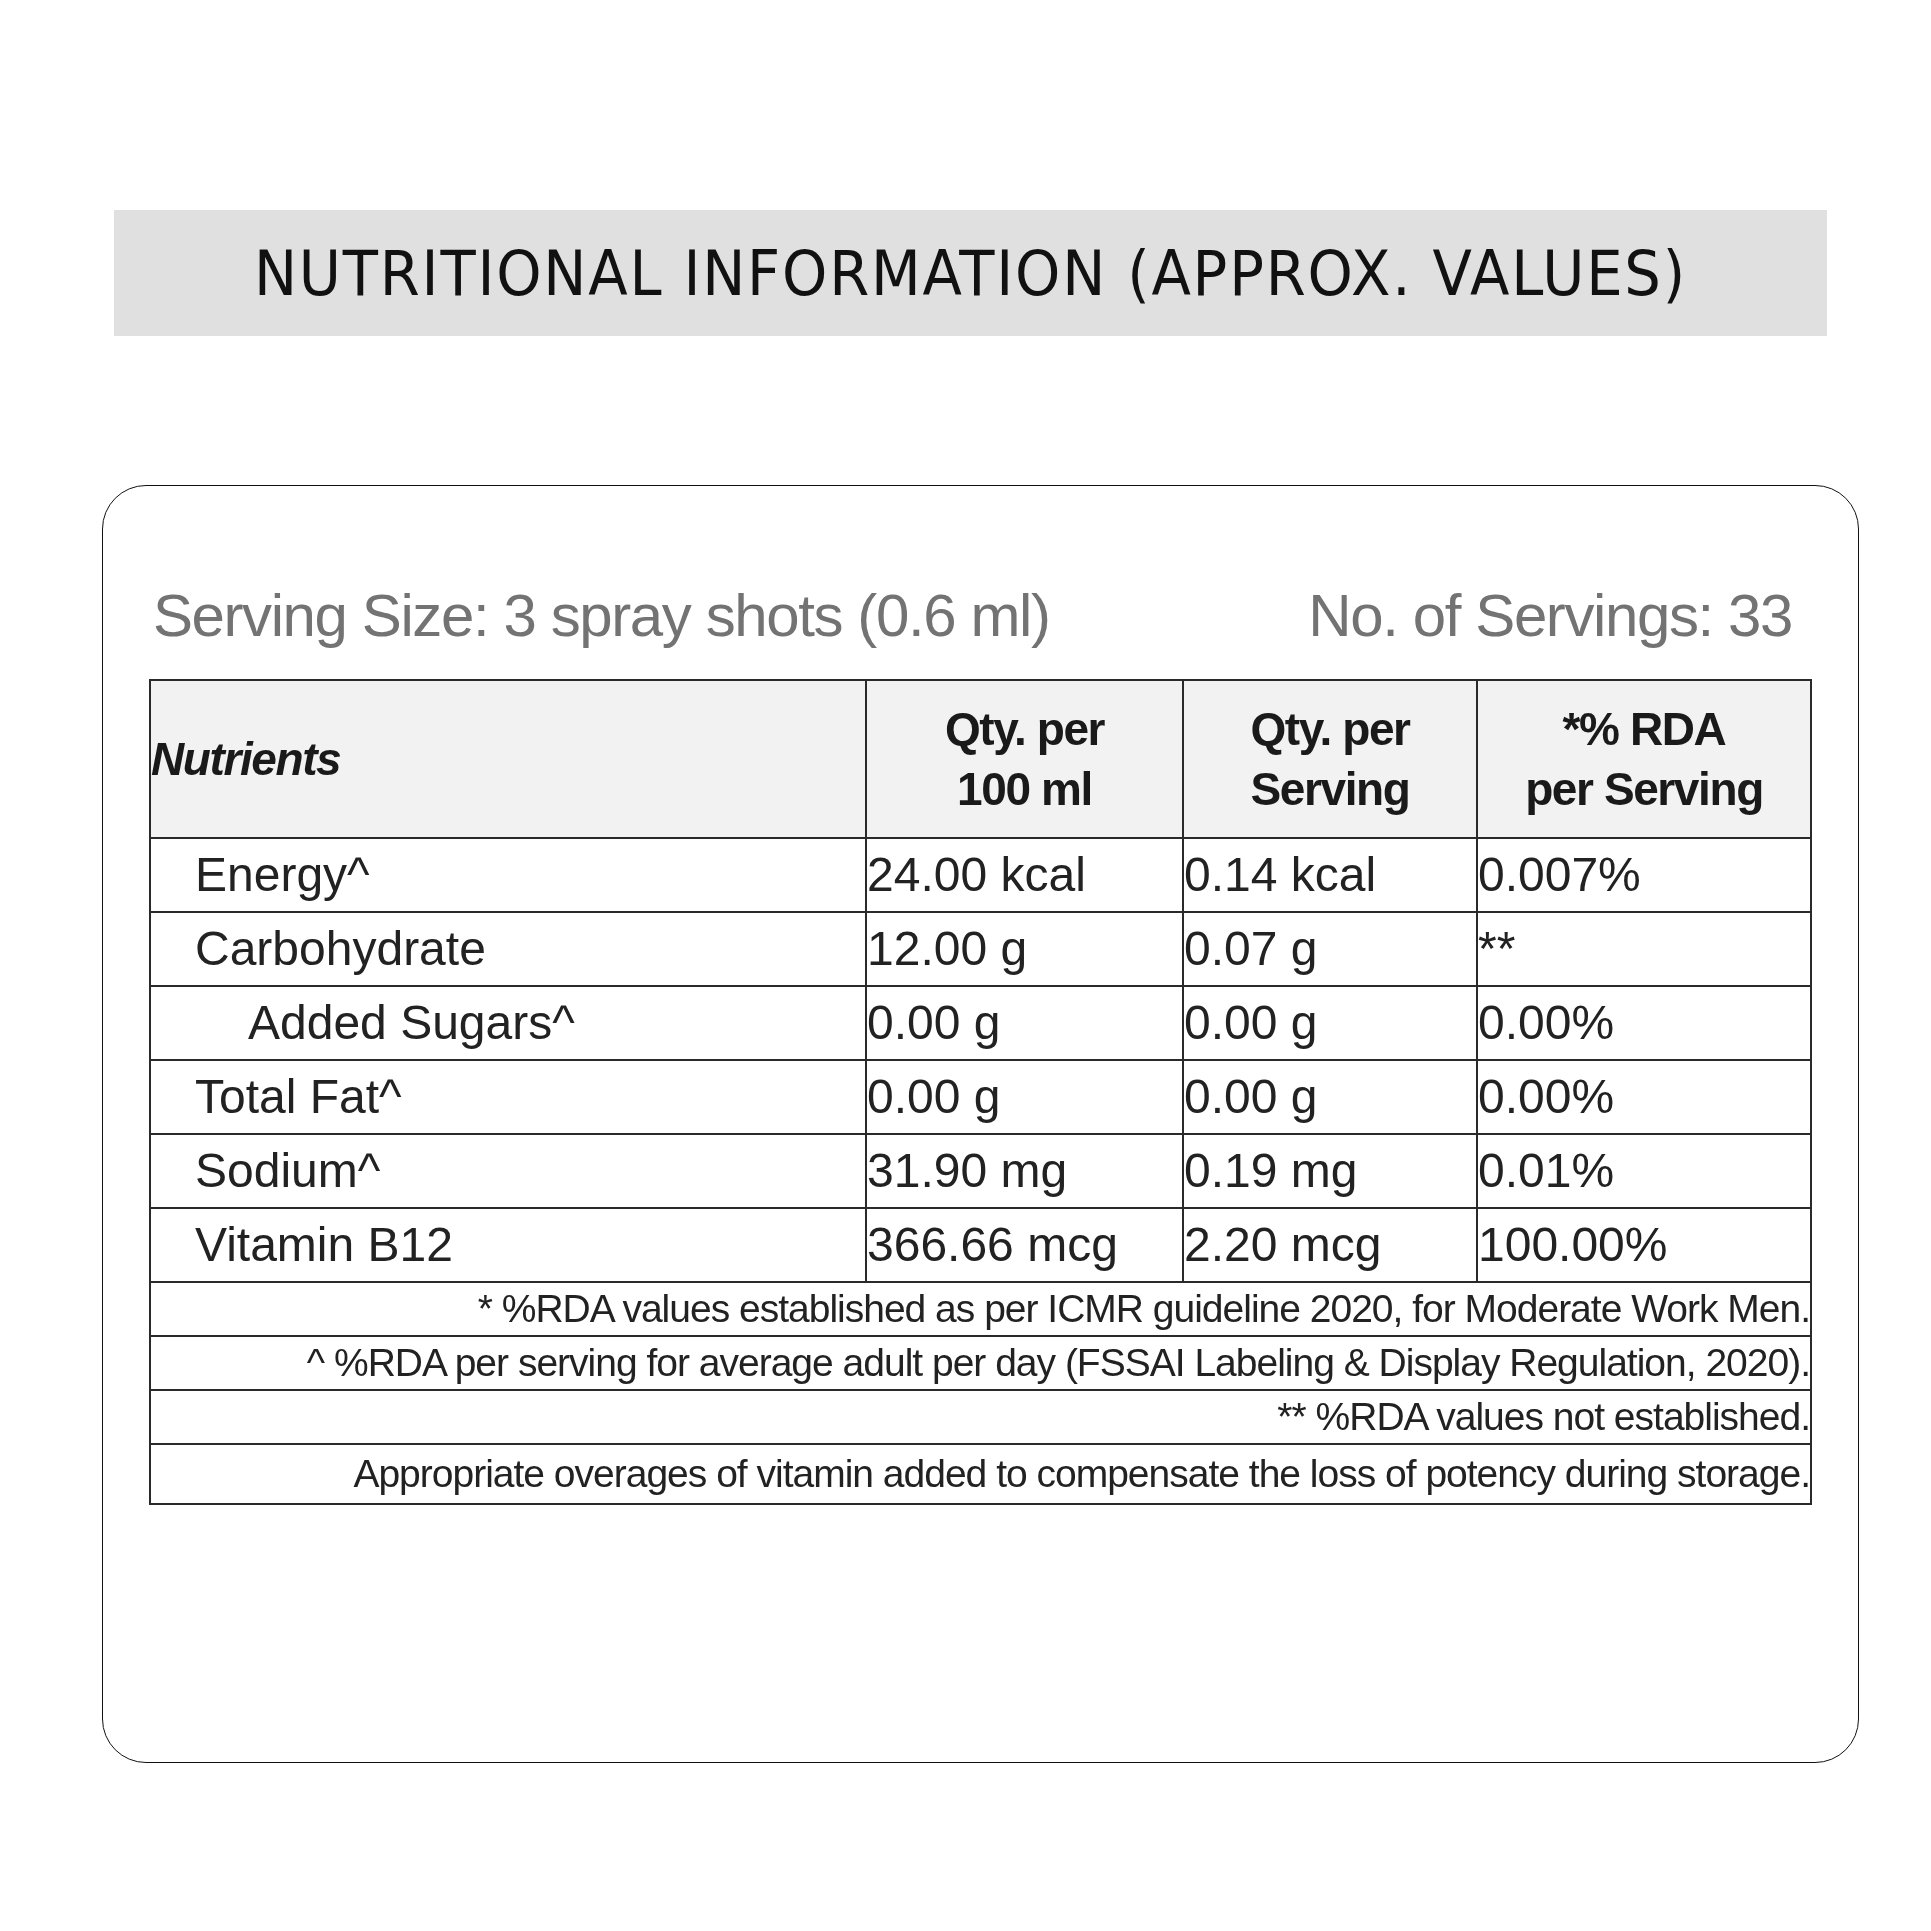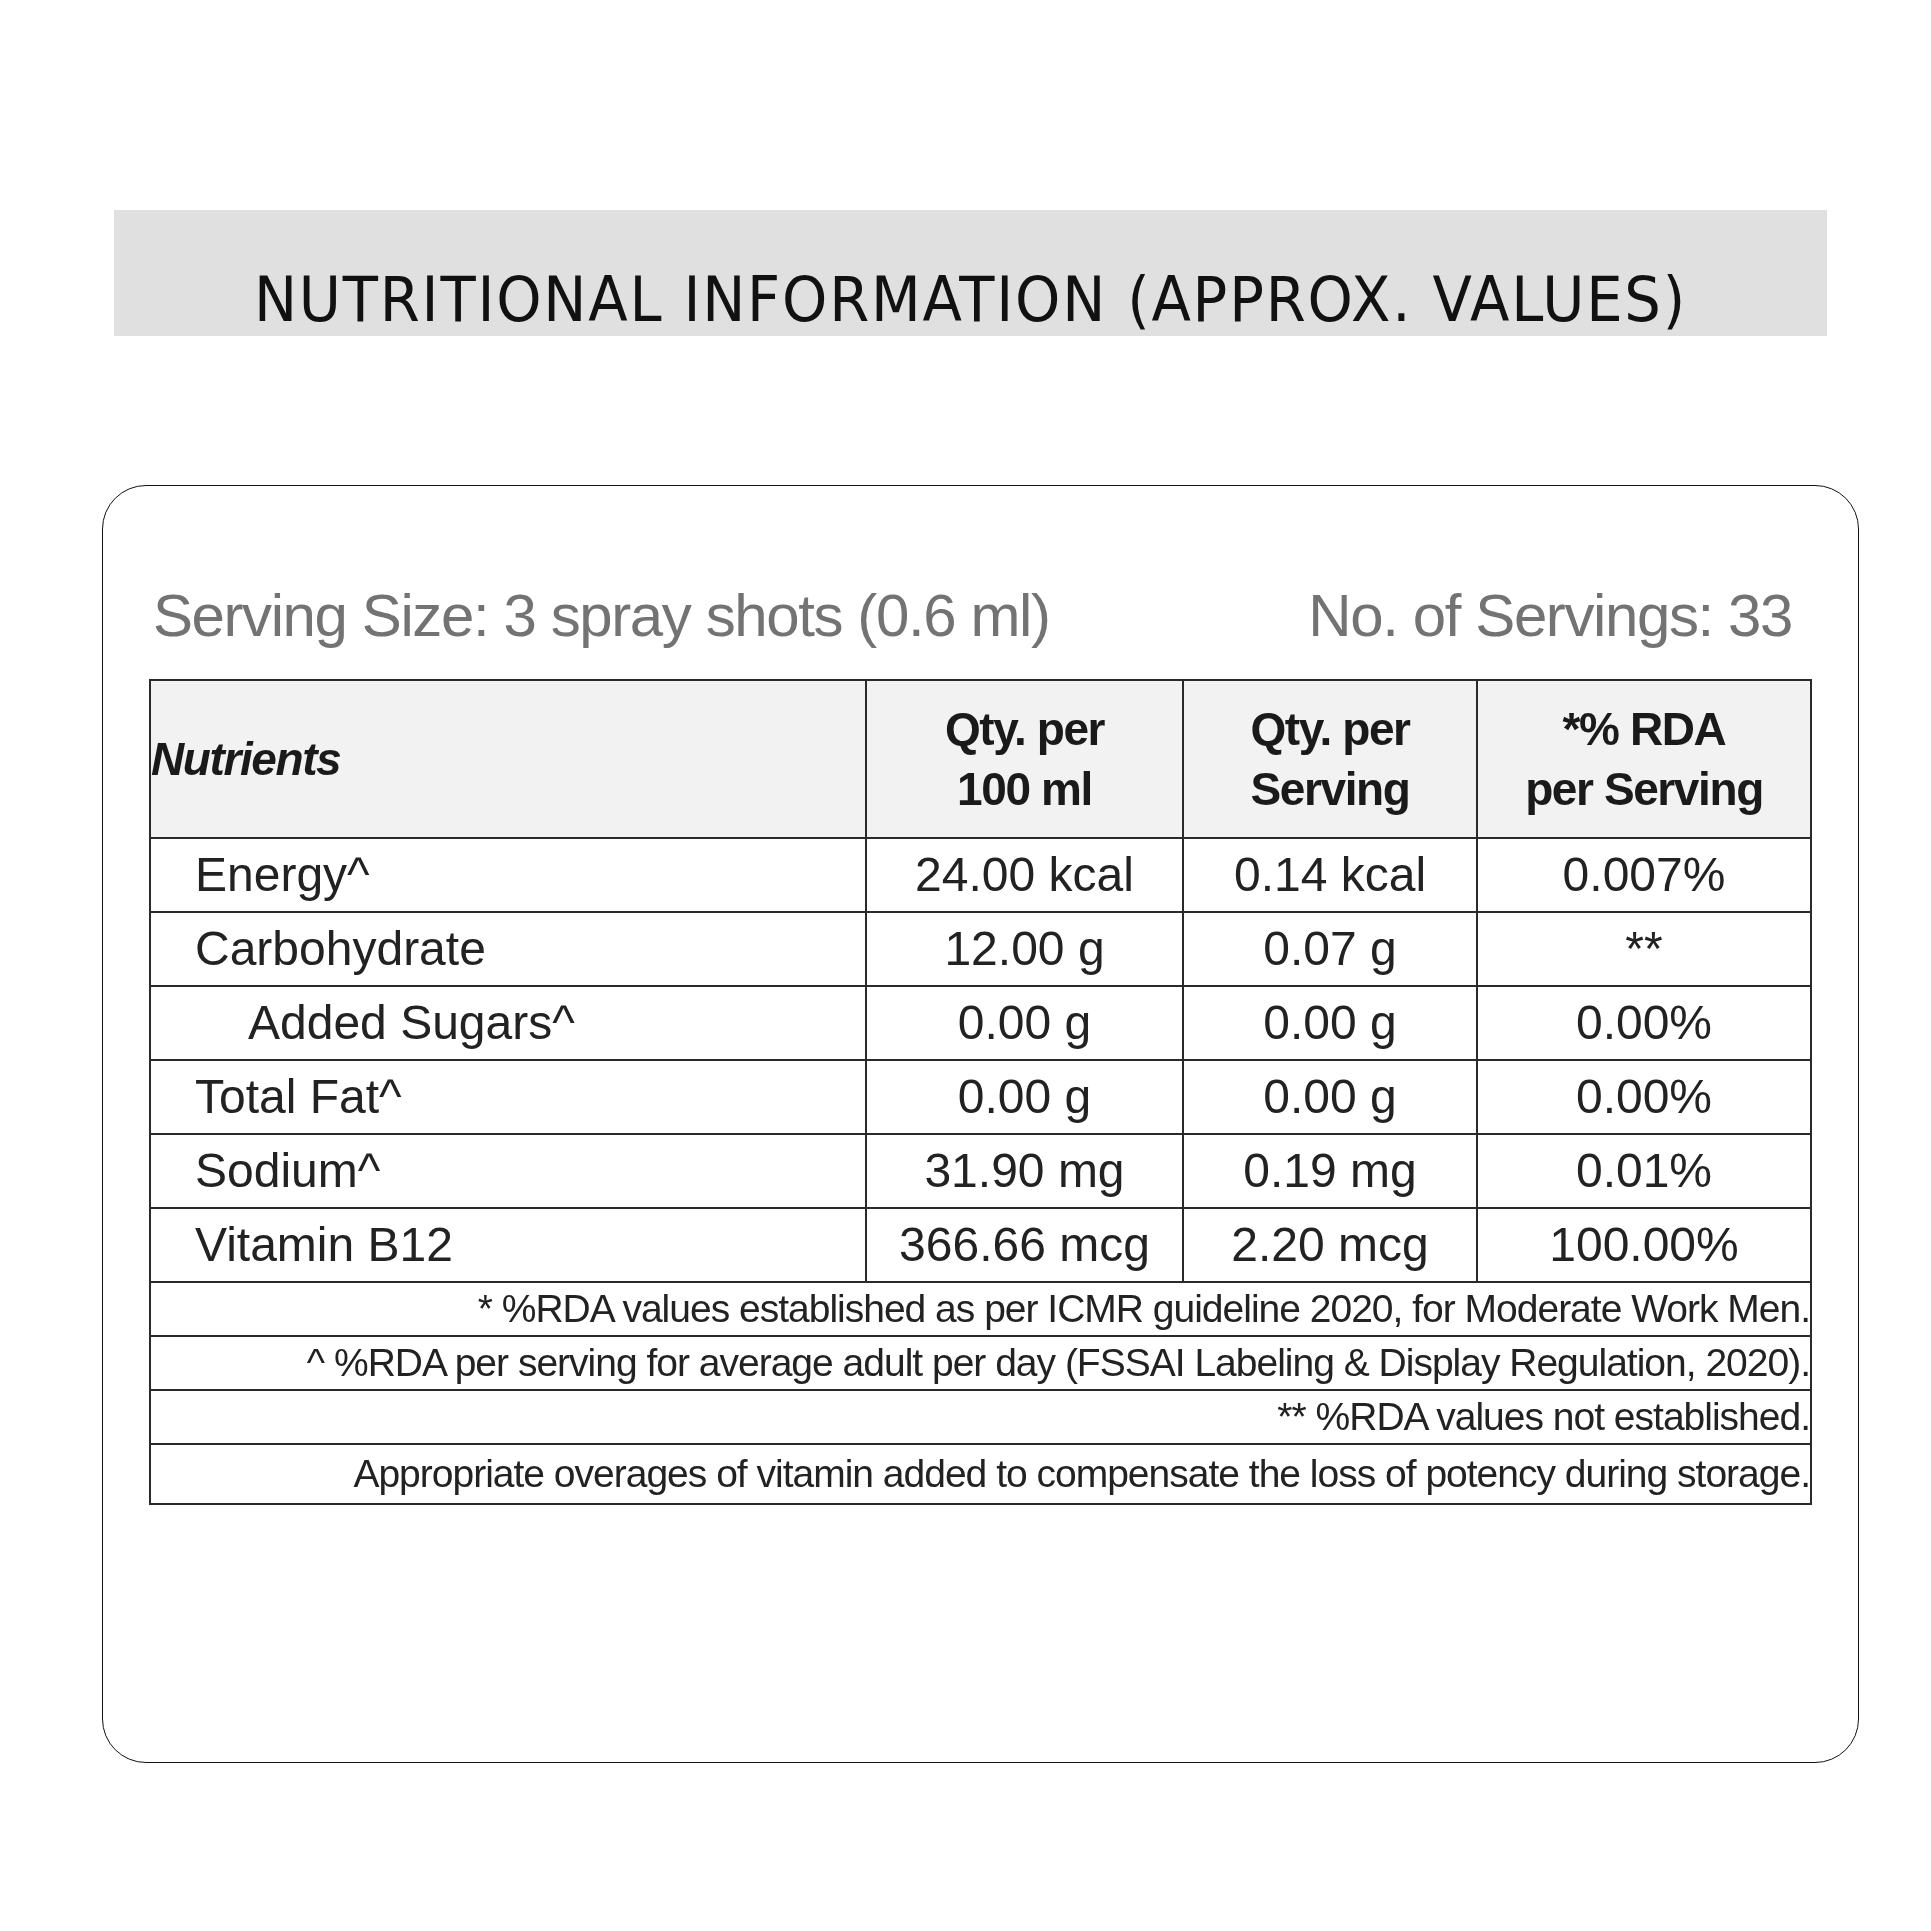--- a/index.html
+++ b/index.html
@@ -16,21 +16,21 @@
       color: #222222;
     }
     .title-bar {
       position: absolute;
       left: 114px;
       top: 210px;
       width: 1713px;
       height: 126px;
       background: #e0e0e0;
       display: flex;
-      align-items: flex-end;
+      align-items: center;
       justify-content: center;
     }
     .title-text {
       font-family: "DejaVu Sans", sans-serif;
       font-size: 62px;
       letter-spacing: 1.9px;
       color: #111111;
       white-space: nowrap;
       transform: scaleX(0.93);
     }
@@ -91,21 +91,21 @@
       padding-left: 44px;
       width: 714px;
       font-style: italic;
     }
     th.col-100ml { width: 315px; text-align: center; }
     th.col-serving { width: 292px; text-align: center; }
     th.col-rda { text-align: center; }
     table.nutri tbody.data-rows td {
       height: 72px;
       line-height: 70px;
-      text-align: center;
+      text-align: left;
     }
     td.nutrient-name {
       text-align: left !important;
       padding-left: 44px !important;
     }
     td.nutrient-name.indent {
       padding-left: 97px !important;
     }
     table.nutri tbody.notes td {
       text-align: right;

